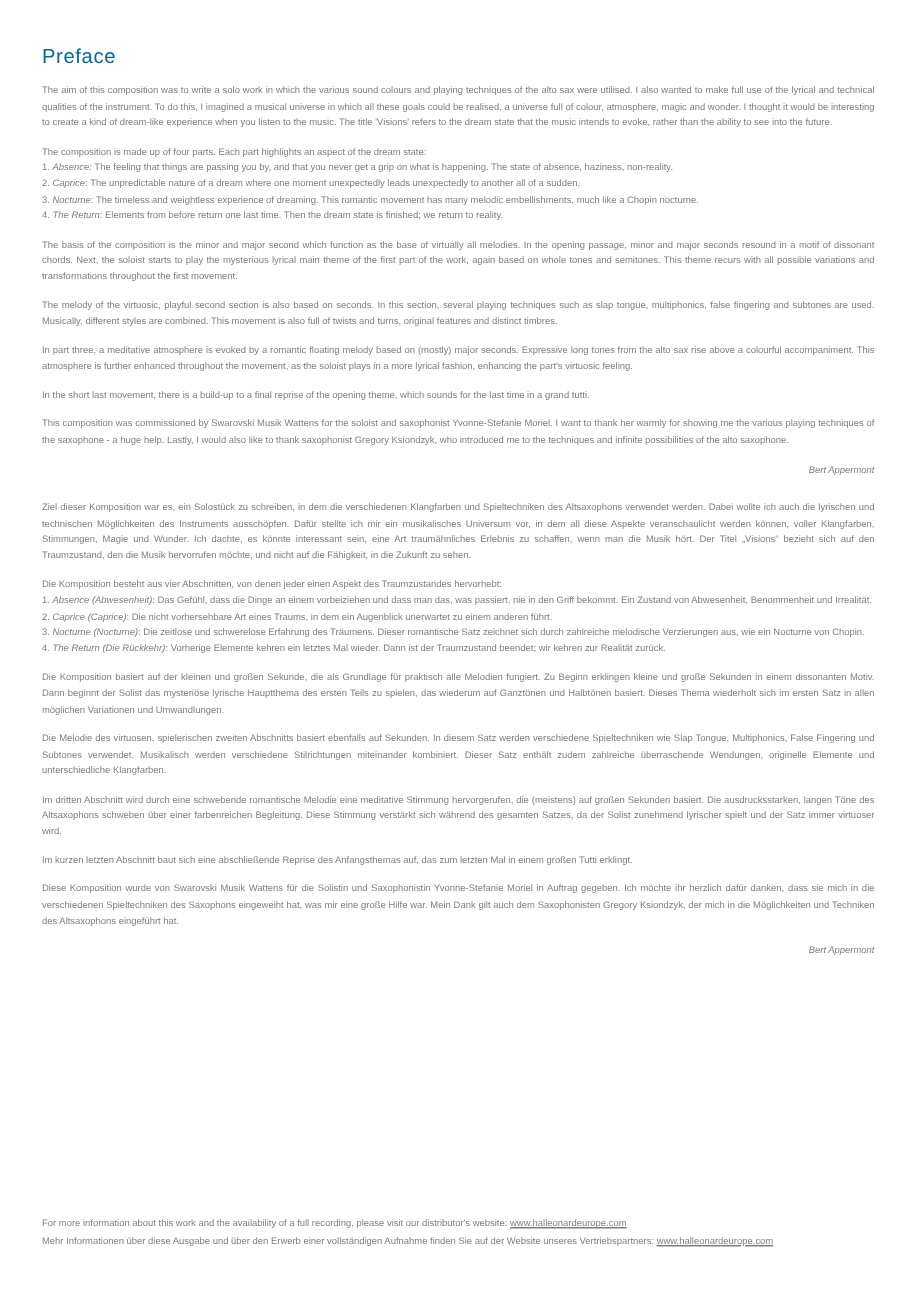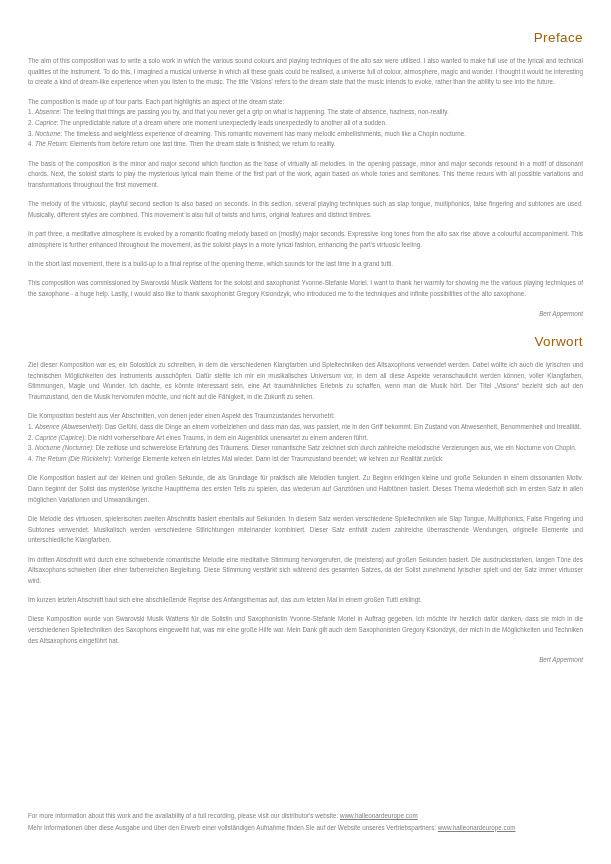--- a/index.html
+++ b/index.html
@@ -14,24 +14,23 @@
   .section {
     position: absolute;
     left: 28px;
     right: 28px;
   }
   .section.en { top: 30px; }
   .section.de { top: 334px; }
   .section-heading {
     font-size: 13.5px;
     font-weight: 400;
-    color: #a16207;
+    color: #0369a1;
     letter-spacing: 0.4px;
     margin: 0 0 11px 0;
-    text-align: right;
   }
   .body-text {
     font-size: 6.3px;
     line-height: 10.7px;
     color: #7f7f7f;
   }
   .body-text p {
     margin: 0 0 8.5px 0;
     text-align: justify;
   }
@@ -77,21 +76,20 @@
       <p>The basis of the composition is the minor and major second which function as the base of virtually all melodies. In the opening passage, minor and major seconds resound in a motif of dissonant chords. Next, the soloist starts to play the mysterious lyrical main theme of the first part of the work, again based on whole tones and semitones. This theme recurs with all possible variations and transformations throughout the first movement.</p>
       <p>The melody of the virtuosic, playful second section is also based on seconds. In this section, several playing techniques such as slap tongue, multiphonics, false fingering and subtones are used. Musically, different styles are combined. This movement is also full of twists and turns, original features and distinct timbres.</p>
       <p>In part three, a meditative atmosphere is evoked by a romantic floating melody based on (mostly) major seconds. Expressive long tones from the alto sax rise above a colourful accompaniment. This atmosphere is further enhanced throughout the movement, as the soloist plays in a more lyrical fashion, enhancing the part's virtuosic feeling.</p>
       <p>In the short last movement, there is a build-up to a final reprise of the opening theme, which sounds for the last time in a grand tutti.</p>
       <p>This composition was commissioned by Swarovski Musik Wattens for the soloist and saxophonist Yvonne-Stefanie Moriel. I want to thank her warmly for showing me the various playing techniques of the saxophone - a huge help. Lastly, I would also like to thank saxophonist Gregory Ksiondzyk, who introduced me to the techniques and infinite possibilities of the alto saxophone.</p>
       <div class="signature">Bert Appermont</div>
     </div>
   </div>
 
   <div class="section de">
-    <h2 class="section-heading">Vorwort</h2>
     <div class="body-text">
       <p>Ziel dieser Komposition war es, ein Solostück zu schreiben, in dem die verschiedenen Klangfarben und Spieltechniken des Altsaxophons verwendet werden. Dabei wollte ich auch die lyrischen und technischen Möglichkeiten des Instruments ausschöpfen. Dafür stellte ich mir ein musikalisches Universum vor, in dem all diese Aspekte veranschaulicht werden können, voller Klangfarben, Stimmungen, Magie und Wunder. Ich dachte, es könnte interessant sein, eine Art traumähnliches Erlebnis zu schaffen, wenn man die Musik hört. Der Titel „Visions“ bezieht sich auf den Traumzustand, den die Musik hervorrufen möchte, und nicht auf die Fähigkeit, in die Zukunft zu sehen.</p>
       <div class="dream-list">
         <div class="li">Die Komposition besteht aus vier Abschnitten, von denen jeder einen Aspekt des Traumzustandes hervorhebt:</div>
         <div class="li"><span>1. </span><i>Absence (Abwesenheit)</i><span>: Das Gefühl, dass die Dinge an einem vorbeiziehen und dass man das, was passiert, nie in den Griff bekommt. Ein Zustand von Abwesenheit, Benommenheit und Irrealität.</span></div>
         <div class="li"><span>2. </span><i>Caprice (Caprice)</i><span>: Die nicht vorhersehbare Art eines Traums, in dem ein Augenblick unerwartet zu einem anderen führt.</span></div>
         <div class="li"><span>3. </span><i>Nocturne (Nocturne)</i><span>: Die zeitlose und schwerelose Erfahrung des Träumens. Dieser romantische Satz zeichnet sich durch zahlreiche melodische Verzierungen aus, wie ein Nocturne von Chopin.</span></div>
         <div class="li"><span>4. </span><i>The Return (Die Rückkehr)</i><span>: Vorherige Elemente kehren ein letztes Mal wieder. Dann ist der Traumzustand beendet; wir kehren zur Realität zurück.</span></div>
       </div>
       <p>Die Komposition basiert auf der kleinen und großen Sekunde, die als Grundlage für praktisch alle Melodien fungiert. Zu Beginn erklingen kleine und große Sekunden in einem dissonanten Motiv. Dann beginnt der Solist das mysteriöse lyrische Hauptthema des ersten Teils zu spielen, das wiederum auf Ganztönen und Halbtönen basiert. Dieses Thema wiederholt sich im ersten Satz in allen möglichen Variationen und Umwandlungen.</p>

